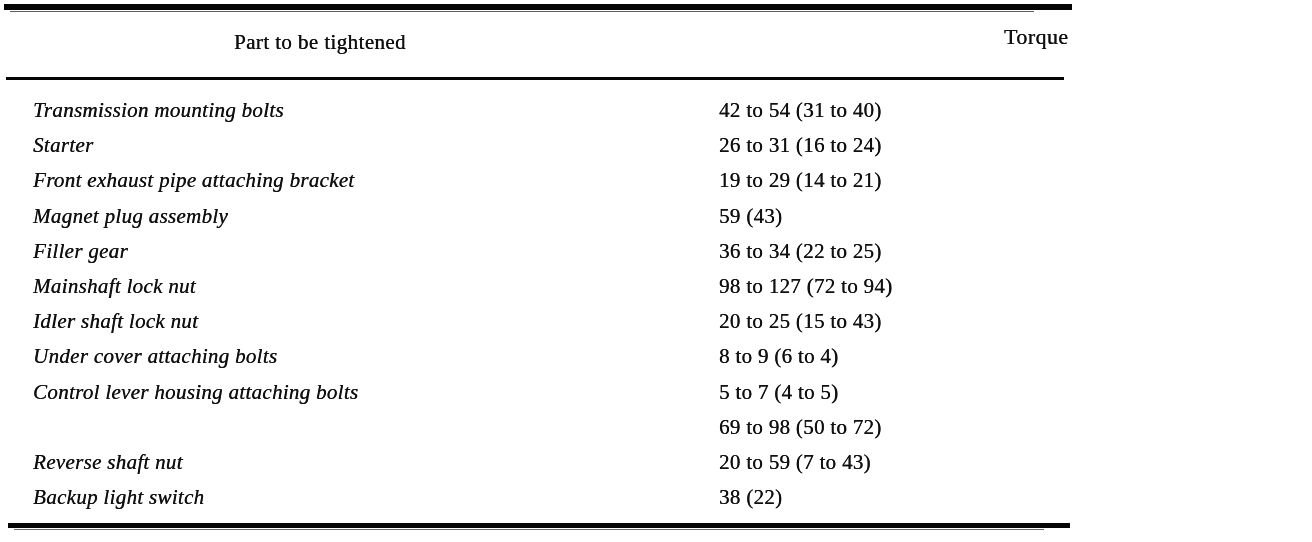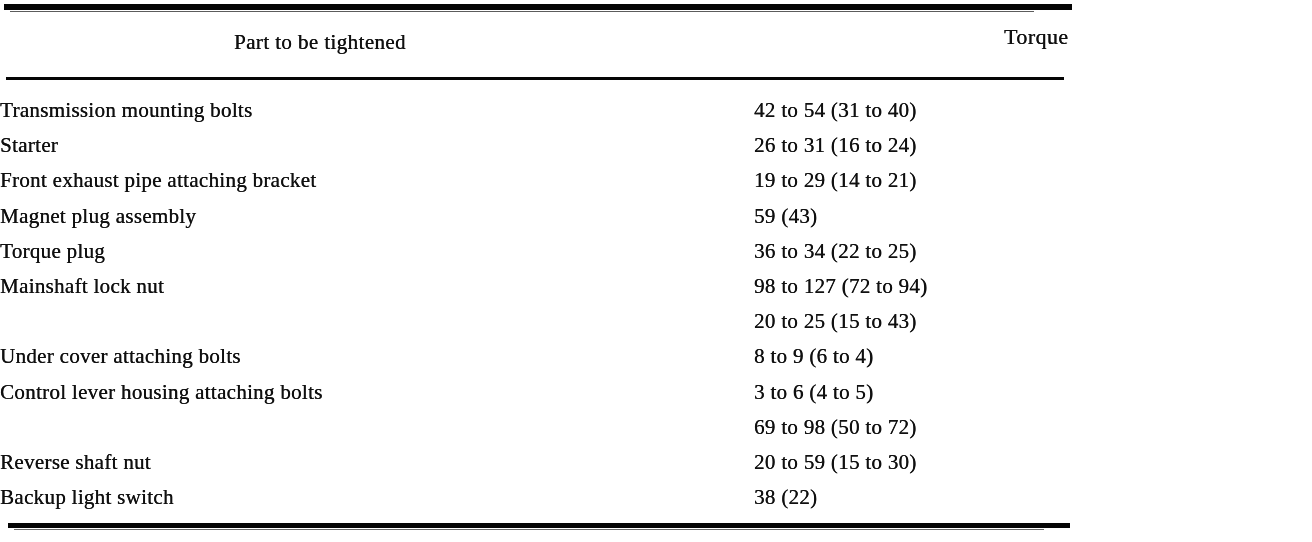--- a/index.html
+++ b/index.html
@@ -50,25 +50,27 @@
     position:relative;
     height:35.2px;
     display:flex;
     align-items:center;
     font-size:21px;
     letter-spacing:.3px;
     white-space:nowrap;
     text-shadow:.3px .3px 0 #101010;
   }
   .cell-part{
+    padding-left:33px;
     flex:0 0 auto;
+    font-style:italic;
   }
   .cell-torque{
     position:absolute;
-    left:754px;
+    left:719px;
     top:0;
     height:100%;
     display:flex;
     align-items:center;
   }
 </style>
 </head>
 <body>
 
 <div class="sheet">
@@ -93,44 +95,45 @@
     </div>
     <div class="row">
       <span class="cell-part">Front exhaust pipe attaching bracket</span>
       <span class="cell-torque">19 to 29 (14 to 21)</span>
     </div>
     <div class="row">
       <span class="cell-part">Magnet plug assembly</span>
       <span class="cell-torque">59 (43)</span>
     </div>
     <div class="row">
-      <span class="cell-part">Torque plug</span>
+      <span class="cell-part">Filler gear</span>
       <span class="cell-torque">36 to 34 (22 to 25)</span>
     </div>
     <div class="row">
       <span class="cell-part">Mainshaft lock nut</span>
       <span class="cell-torque">98 to 127 (72 to 94)</span>
     </div>
     <div class="row">
+      <span class="cell-part">Idler shaft lock nut</span>
       <span class="cell-torque">20 to 25 (15 to 43)</span>
     </div>
     <div class="row">
       <span class="cell-part">Under cover attaching bolts</span>
       <span class="cell-torque">8 to 9 (6 to 4)</span>
     </div>
     <div class="row">
       <span class="cell-part">Control lever housing attaching bolts</span>
-      <span class="cell-torque">3 to 6 (4 to 5)</span>
+      <span class="cell-torque">5 to 7 (4 to 5)</span>
     </div>
     <div class="row">
       <span class="cell-torque">69 to 98 (50 to 72)</span>
     </div>
     <div class="row">
       <span class="cell-part">Reverse shaft nut</span>
-      <span class="cell-torque">20 to 59 (15 to 30)</span>
+      <span class="cell-torque">20 to 59 (7 to 43)</span>
     </div>
     <div class="row">
       <span class="cell-part">Backup light switch</span>
       <span class="cell-torque">38 (22)</span>
     </div>
   </div>
 
   <div class="rule rule-bottom"></div>
   <div class="rule rule-bottom-echo"></div>
 

